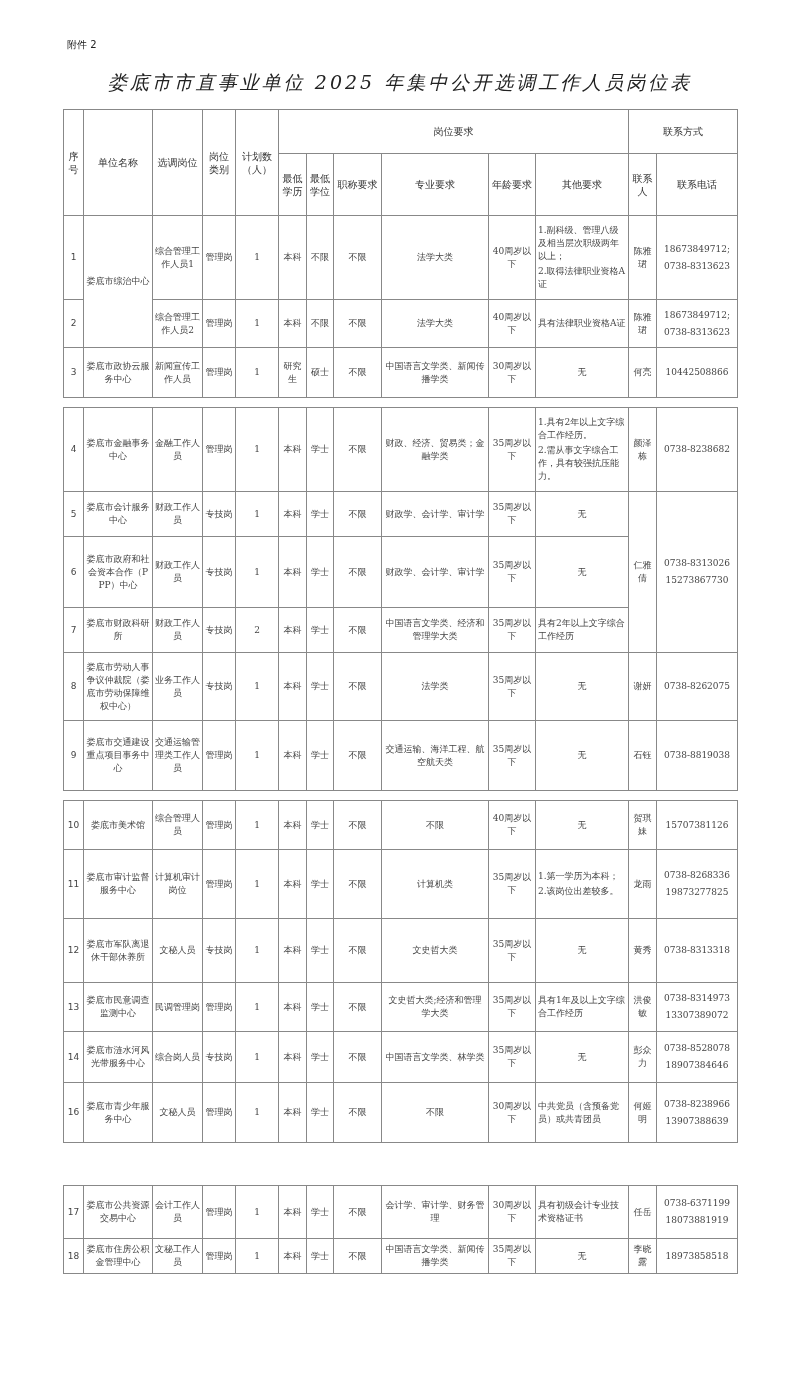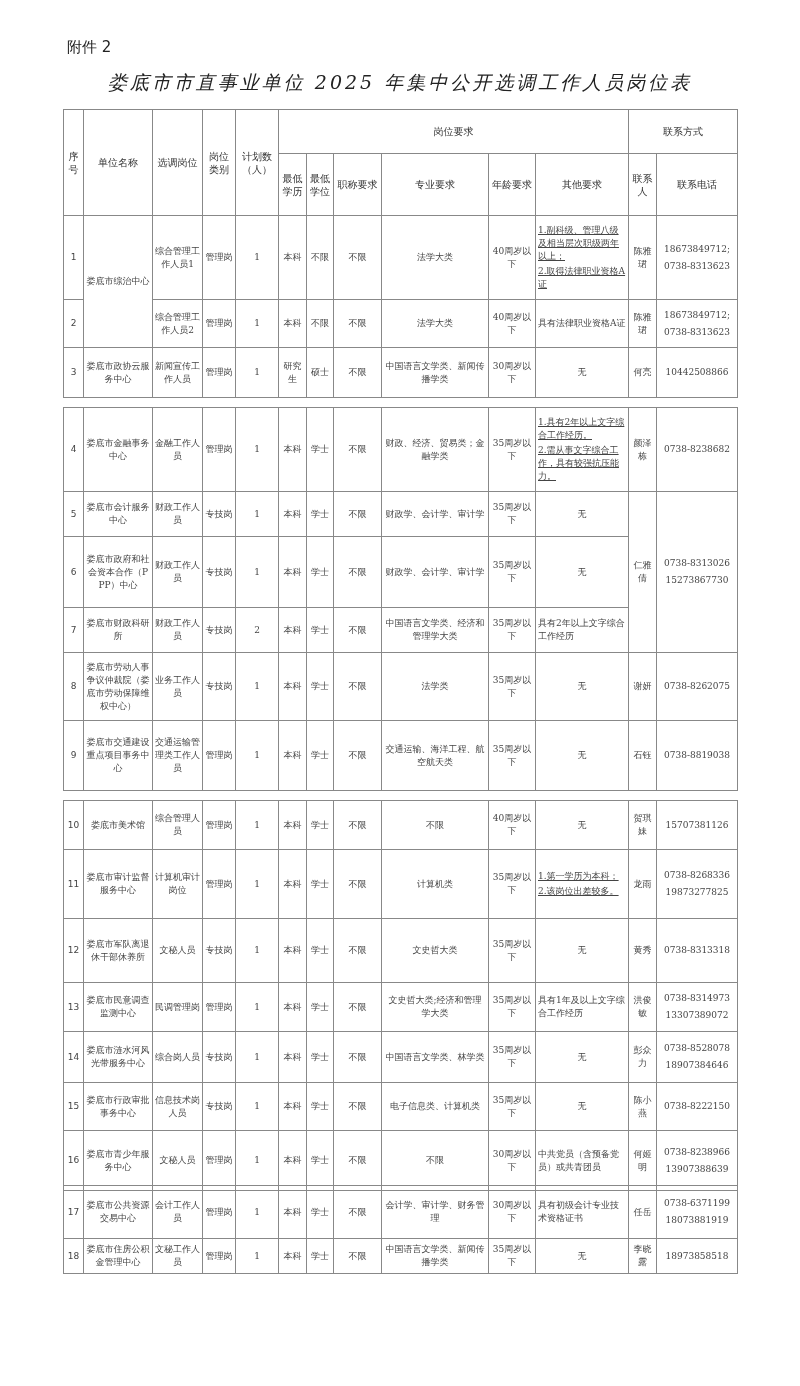--- a/index.html
+++ b/index.html
@@ -3,39 +3,39 @@
 <meta charset="utf-8">
 <style>
   html, body { margin: 0; padding: 0; background: #ffffff; }
   body {
     width: 800px; height: 1386px; position: relative; overflow: hidden;
     font-family: "DejaVu Serif", "Liberation Serif", serif; color: #333;
   }
   .attach {
     position: absolute; left: 67px; top: 38px;
     font-family: "DejaVu Sans", "Liberation Sans", sans-serif;
-    font-size: 15px; color: #222;
+    font-size: 10px; color: #222;
   }
   .title {
     position: absolute; left: 0; width: 800px; top: 70px; text-align: center;
     font-family: "DejaVu Serif", "Liberation Serif", serif;
     font-size: 19px; letter-spacing: 3px; color: #222; font-style: italic;
   }
   table.seg {
     position: absolute; left: 63px; width: 674px;
     border-collapse: collapse; table-layout: fixed;
   }
   table.seg td, table.seg th {
     border: 1px solid #888; padding: 1px 2px; text-align: center;
     vertical-align: middle; font-size: 9px; line-height: 13px; color: #444;
     font-weight: normal; word-break: break-all; overflow: hidden;
   }
   table.seg th { font-family: "DejaVu Sans", "Liberation Sans", sans-serif; color: #333; font-size: 10px; }
   td.seq { font-family: "DejaVu Sans", "Liberation Sans", sans-serif; font-size: 10px; color: #333; }
-  td.left { text-align: left; padding-left: 4px; text-decoration: underline; }
+  td.left { text-align: left; padding-left: 4px; }
   td.phone { font-size: 9px; margin-left: 26px; }
   td.vert { line-height: 13px; }
   .phone-line { display: block; margin: 4px 0; }
   .req-line { display: block; margin: 2px 0; text-align: left; }
   .open-bottom { border-bottom: none !important; }
 </style>
 </head>
 <body>
 
 <div class="attach">附件 2</div>
@@ -362,37 +362,20 @@
         <td>不限</td>
         <td>中国语言文学类、林学类</td>
         <td>35周岁以下</td>
         <td><span class="">无</span></td>
         <td class="vert">彭众力</td>
         <td class="phone">
           <span class="phone-line">0738-8528078</span>
           <span class="phone-line">18907384646</span>
         </td>
       </tr>
-      <tr style="height: 48px;">
-        <td class="seq">15</td>
-        <td>娄底市行政审批事务中心</td>
-        <td>信息技术岗人员</td>
-        <td>专技岗</td>
-        <td>1</td>
-        <td class="vert">本科</td>
-        <td class="vert">学士</td>
-        <td>不限</td>
-        <td>电子信息类、计算机类</td>
-        <td>35周岁以下</td>
-        <td><span class="">无</span></td>
-        <td class="vert">陈小燕</td>
-        <td class="phone">
-          <span class="phone-line">0738-8222150</span>
-        </td>
-      </tr>
       <tr style="height: 60px;">
         <td class="seq">16</td>
         <td>娄底市青少年服务中心</td>
         <td>文秘人员</td>
         <td>管理岗</td>
         <td>1</td>
         <td class="vert">本科</td>
         <td class="vert">学士</td>
         <td>不限</td>
         <td>不限</td>

